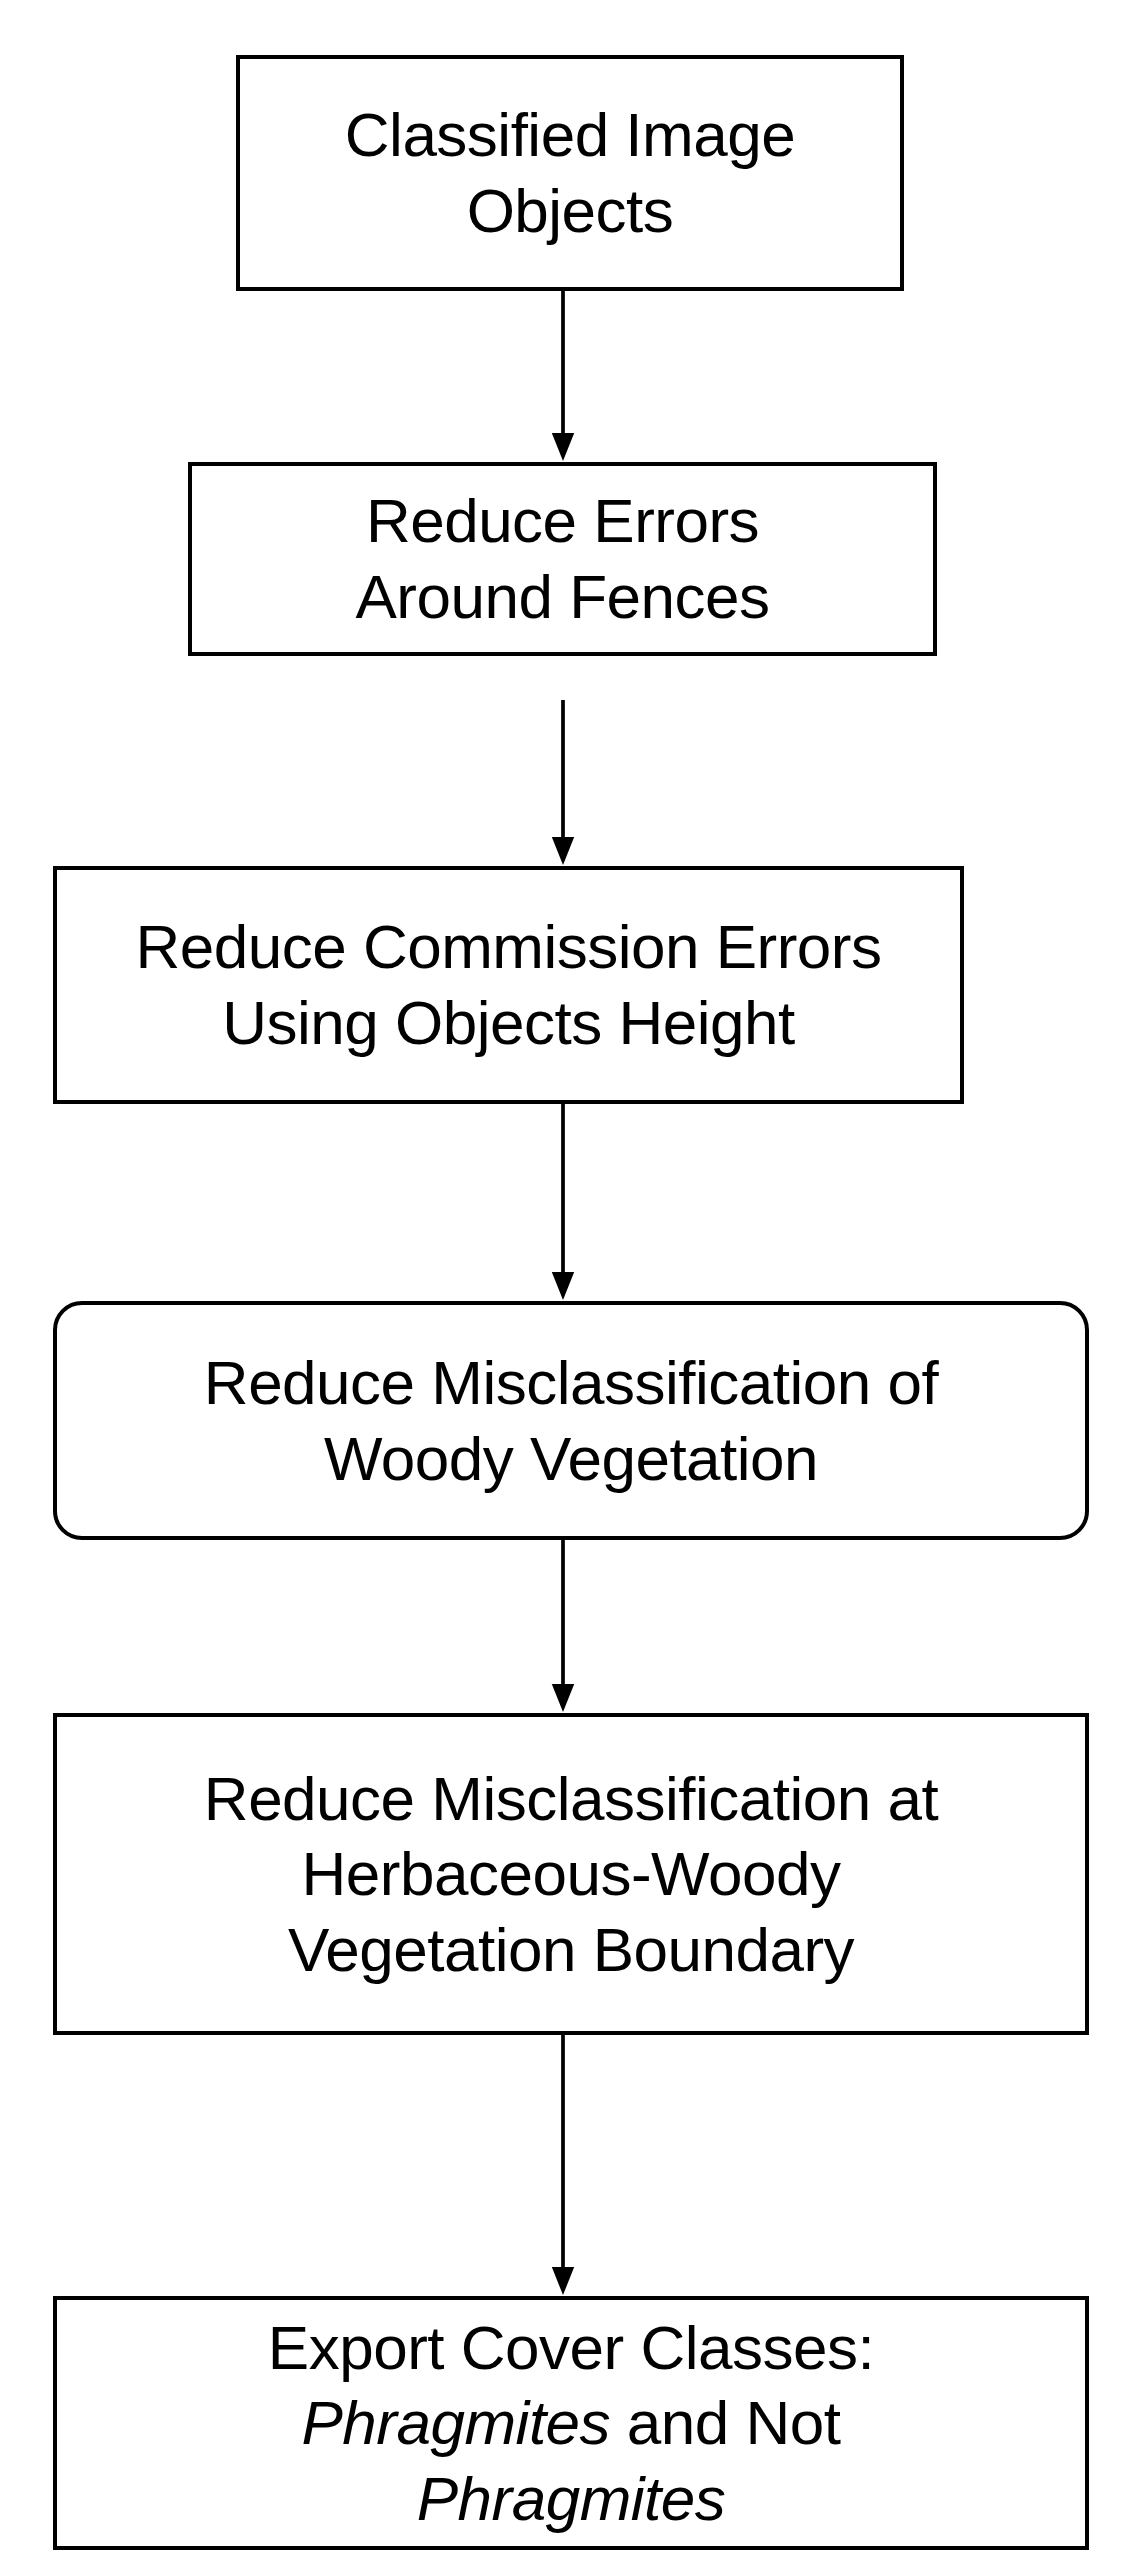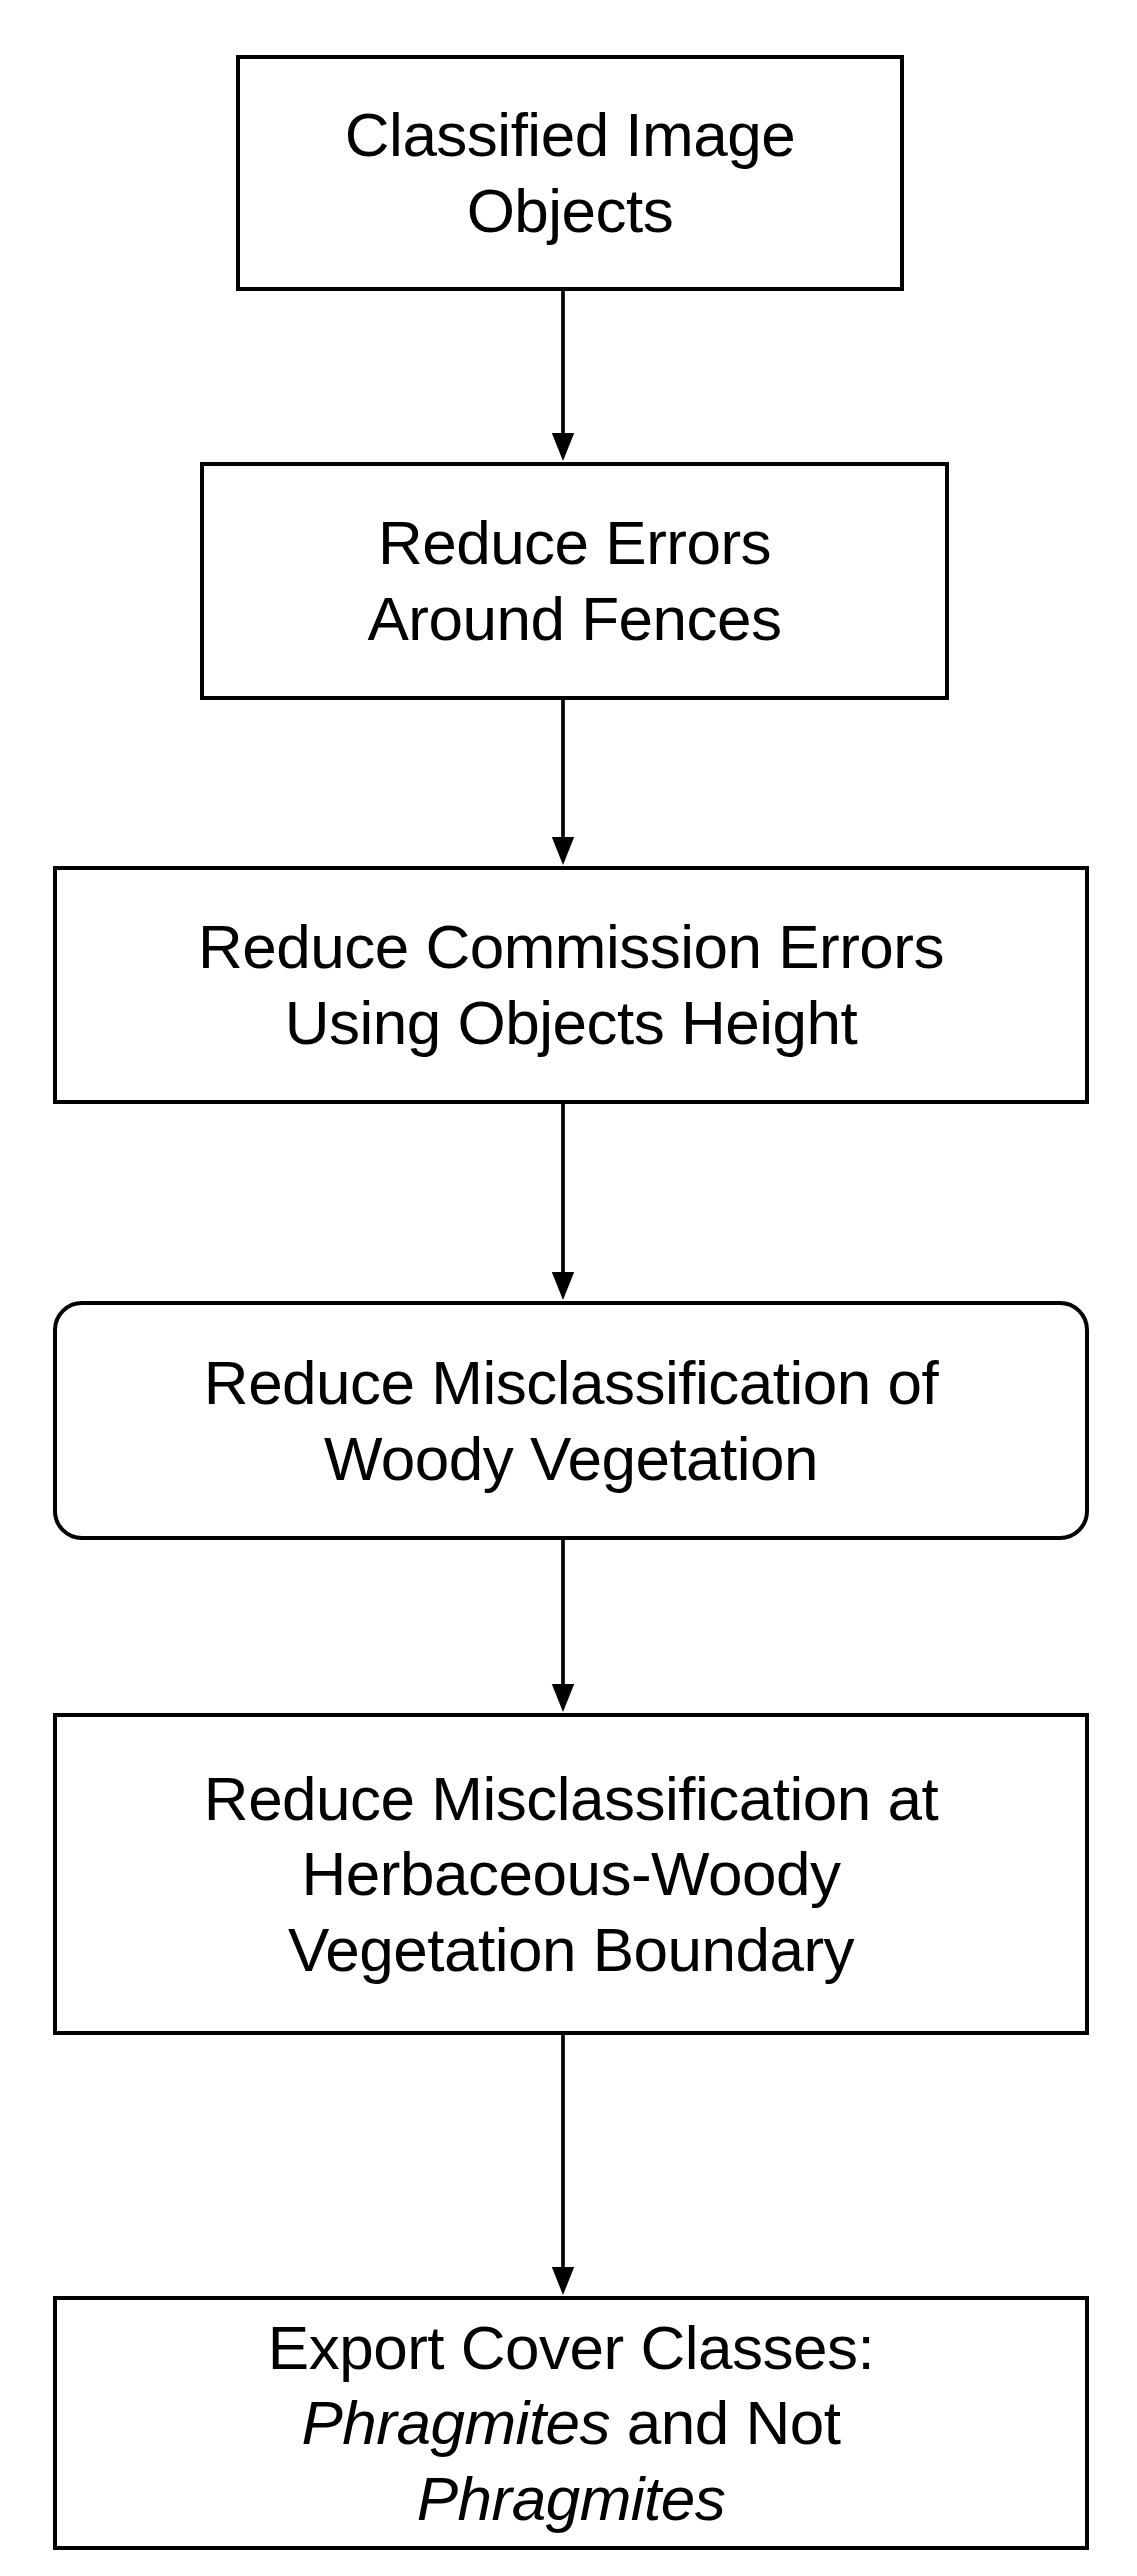--- a/index.html
+++ b/index.html
@@ -33,22 +33,22 @@
   .node .line {
     display: block;
     white-space: nowrap;
   }
   .node .line.italic { font-style: italic; }
   .node .line .roman { font-style: normal; }
   .node .line .ital { font-style: italic; }
 
   
   #node-1 { left: 236px; top: 55px;   width: 668px;  height: 236px; }
-  #node-2 { left: 200px; top: 462px;  width: 749px;  height: 238px; }
-  #node-3 { left: 53px;  top: 866px;  width: 1036px; height: 238px; }
+  #node-2 { left: 188px; top: 462px;  width: 749px;  height: 194px; }
+  #node-3 { left: 53px;  top: 866px;  width: 911px; height: 238px; }
   #node-4 { left: 53px;  top: 1301px; width: 1036px; height: 239px; border-radius: 29px; }
   #node-5 { left: 53px;  top: 1713px; width: 1036px; height: 322px; }
   #node-6 { left: 53px;  top: 2296px; width: 1036px; height: 254px; }
 
   
   .connector {
     position: absolute;
     left: 563px;
     width: 34px;
     transform: translateX(-50%);

